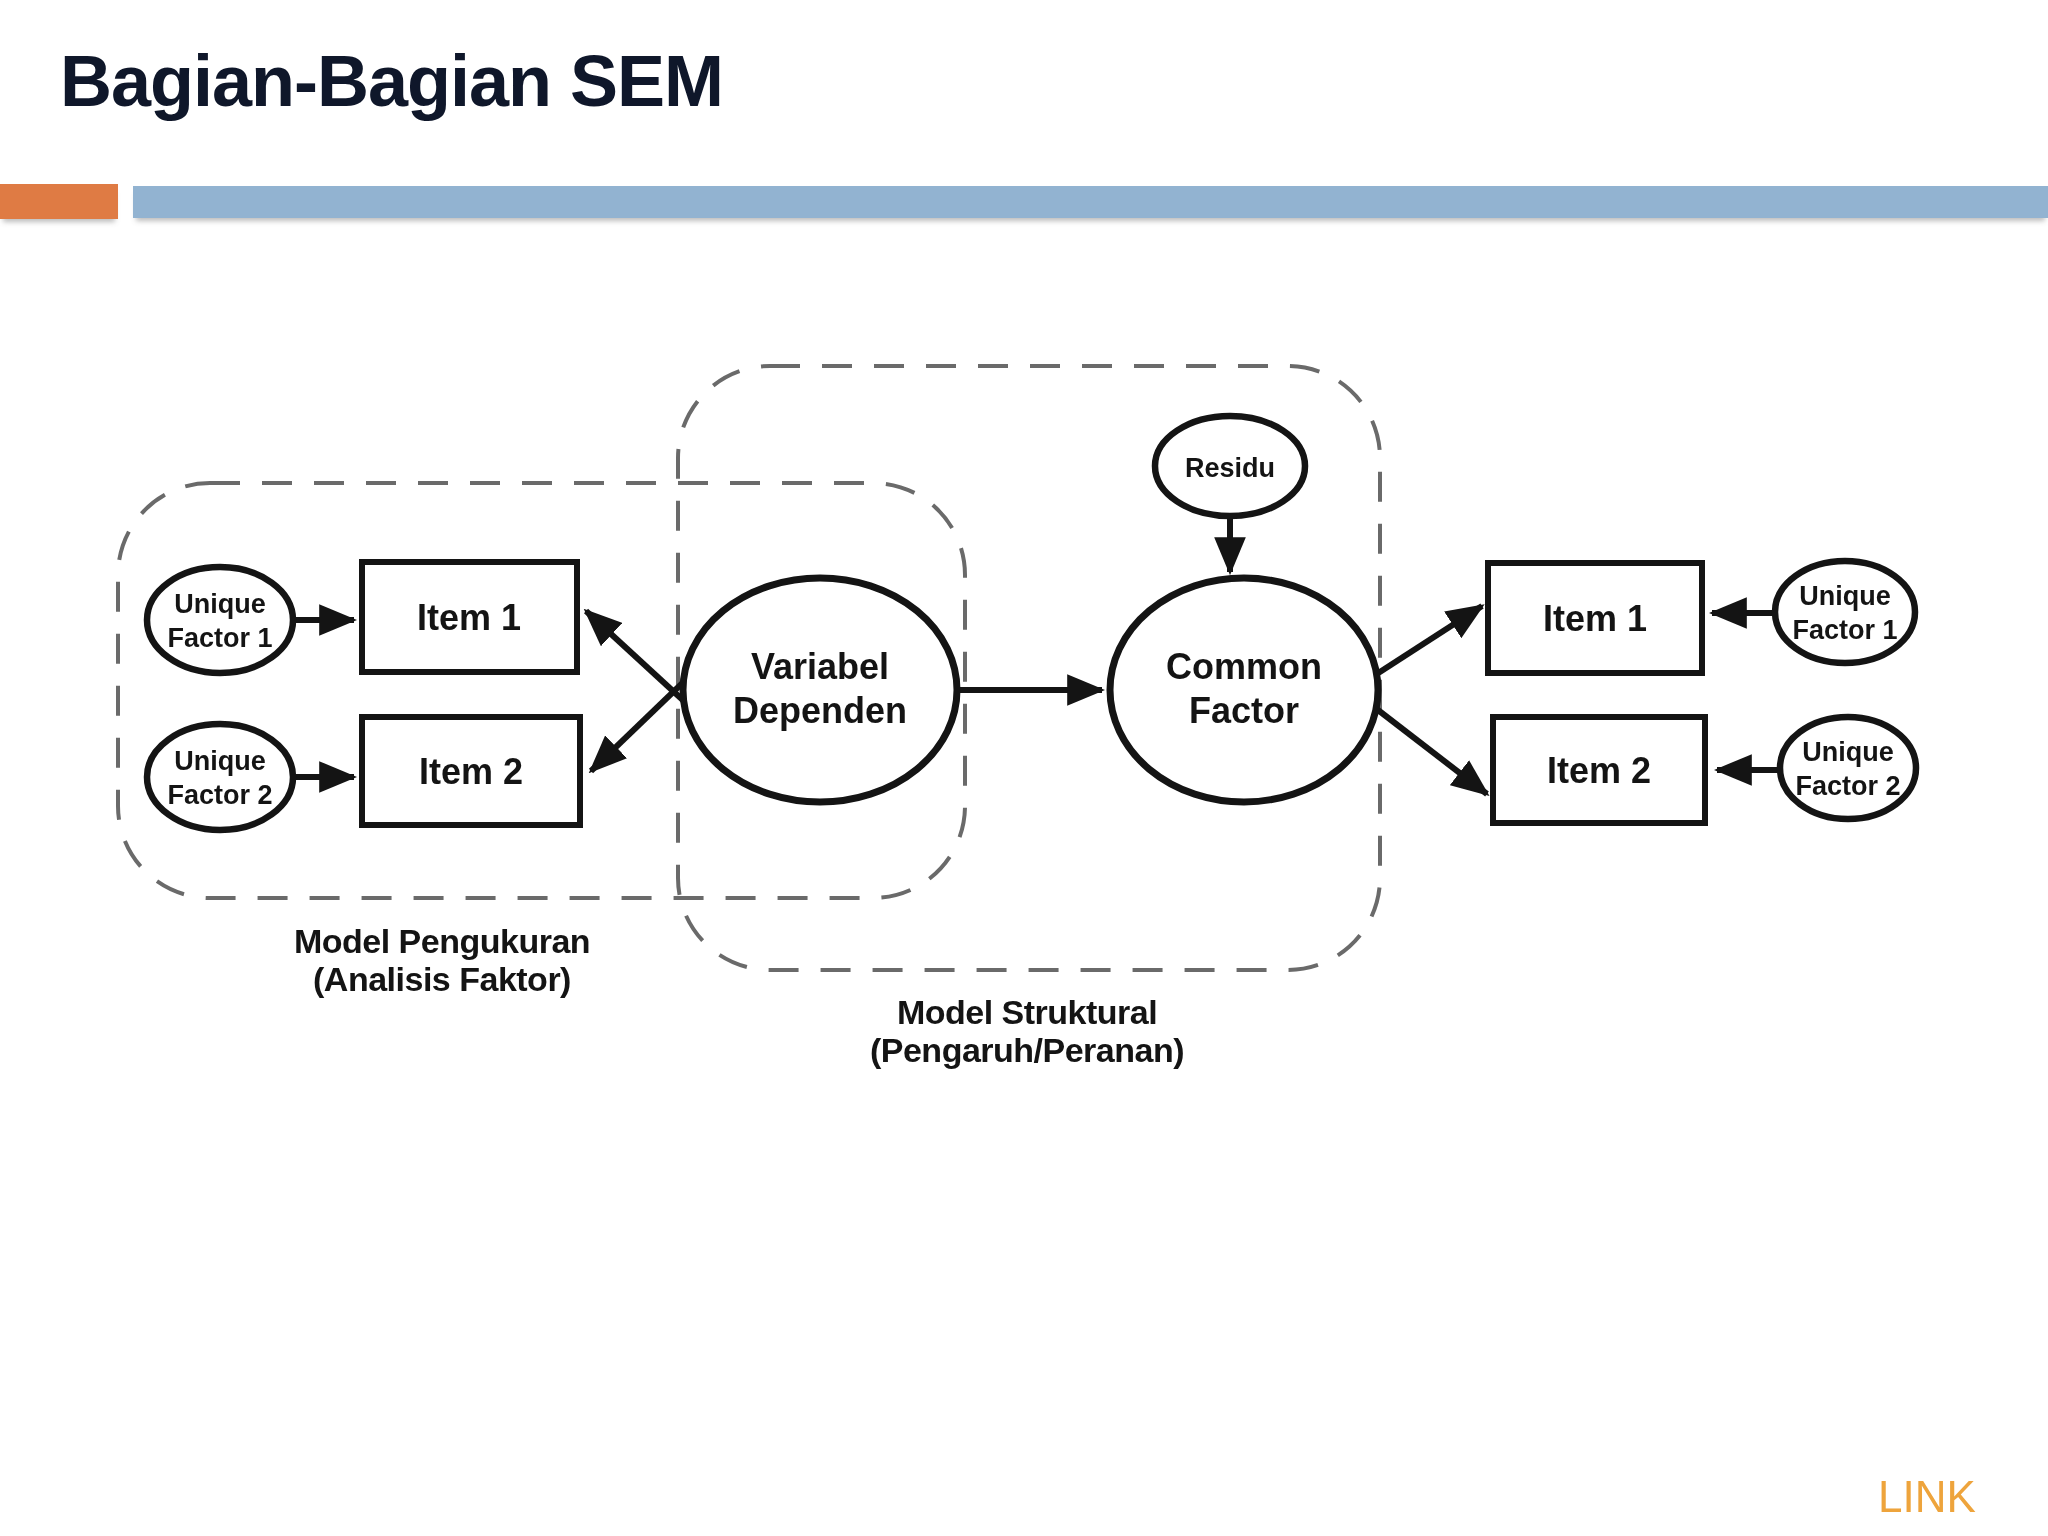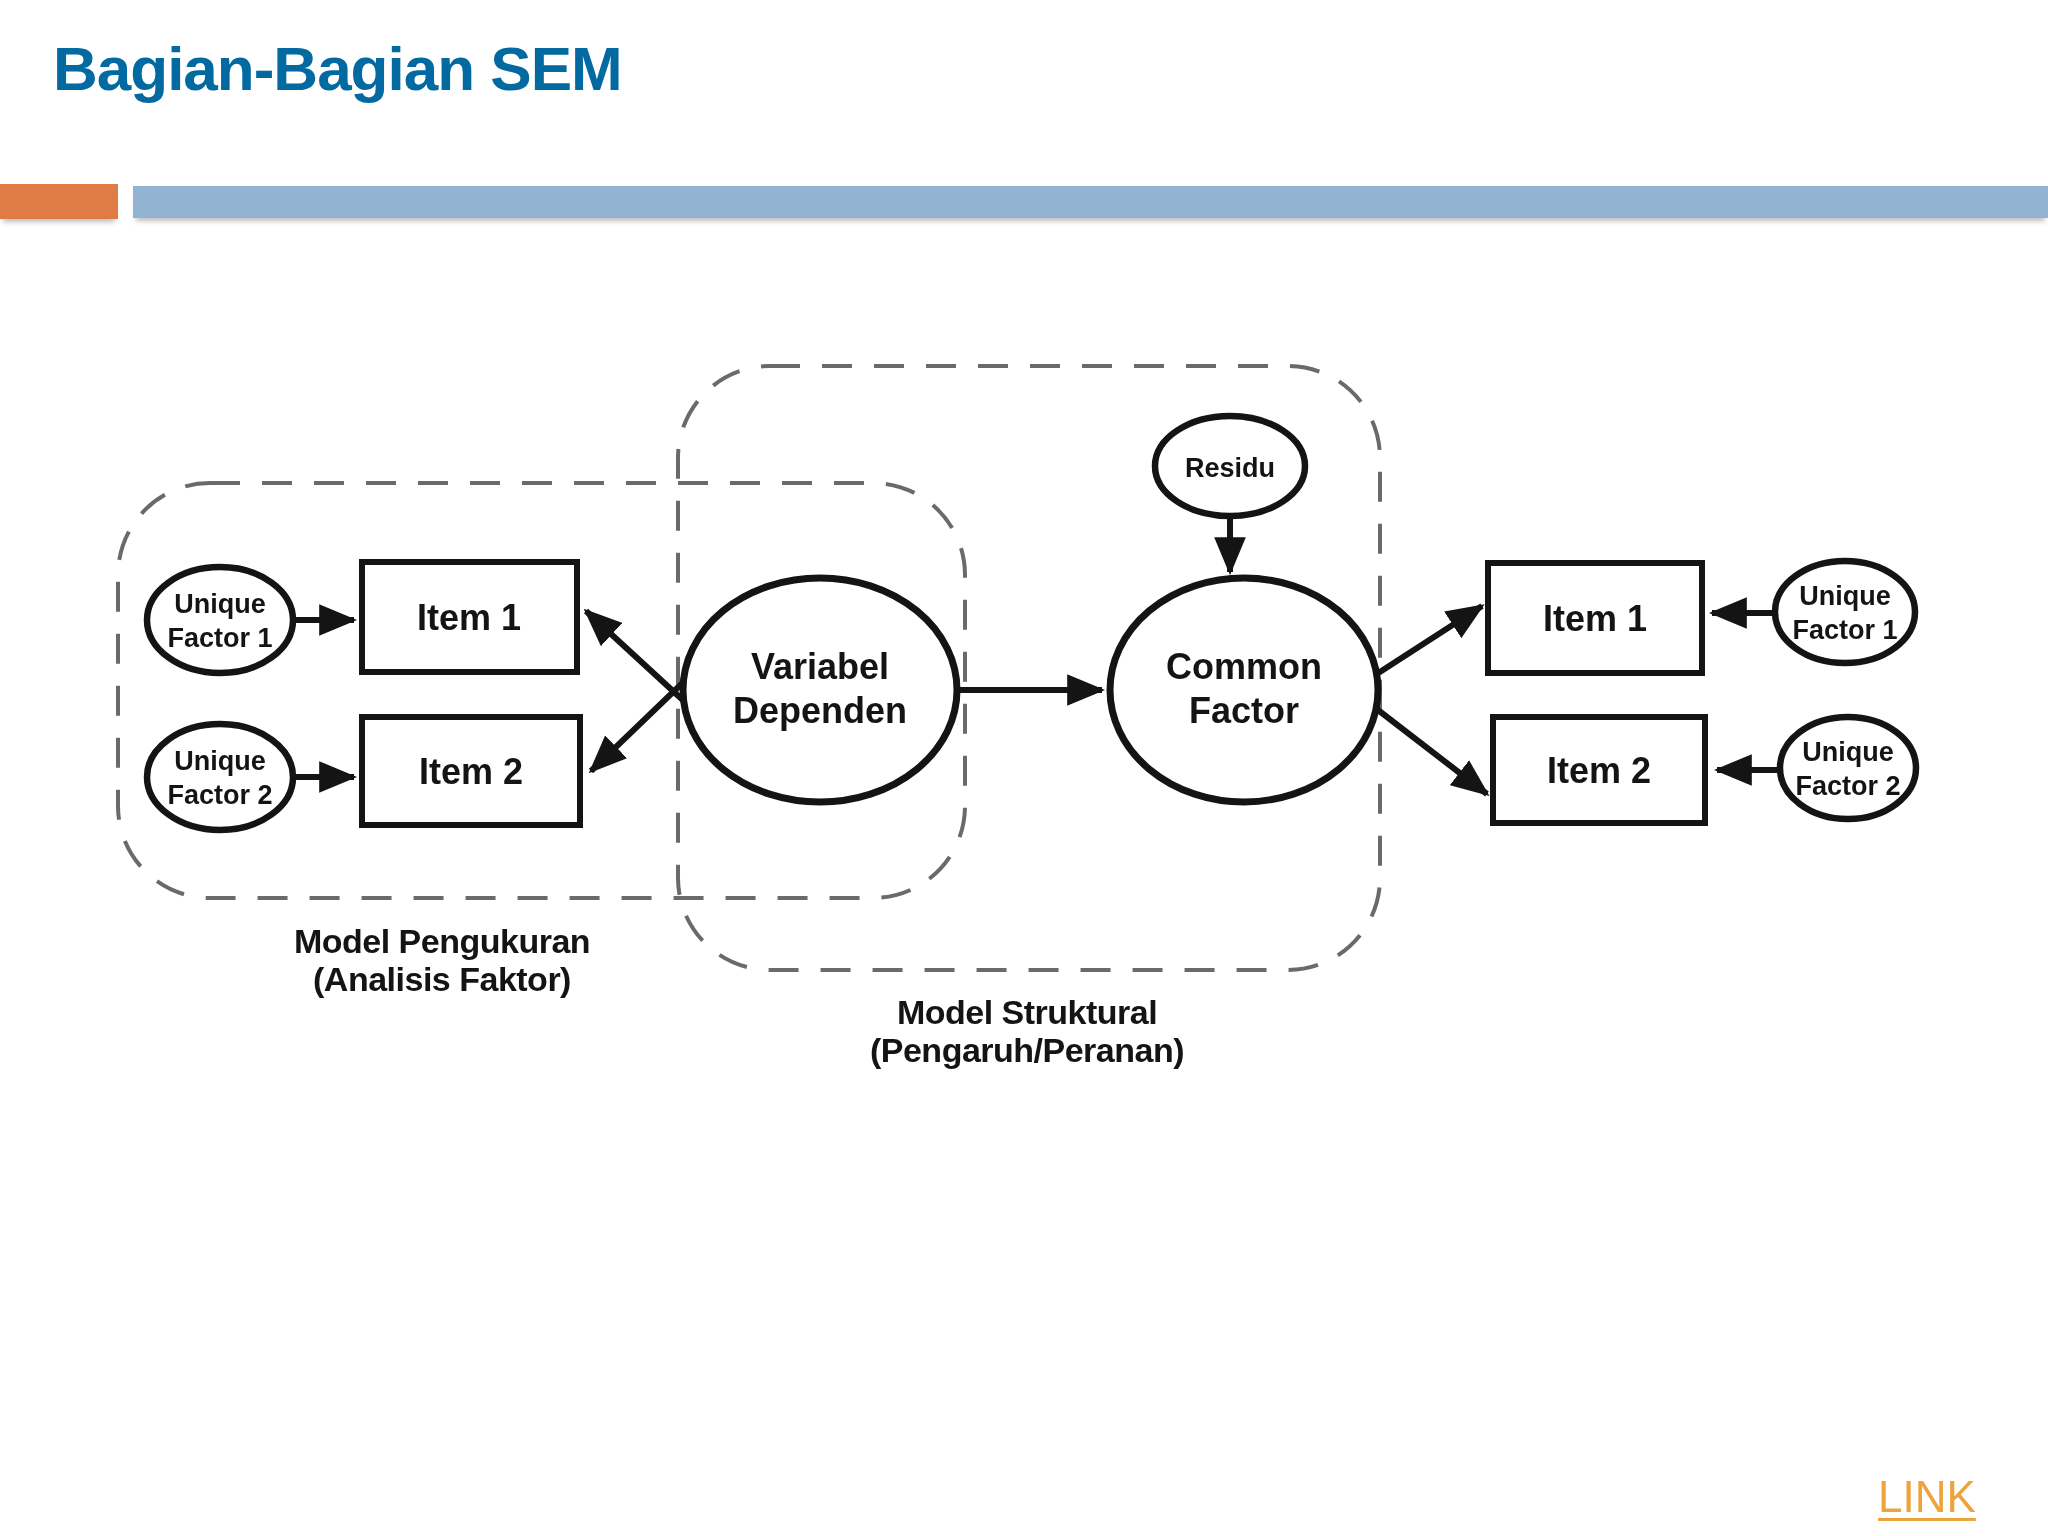--- a/index.html
+++ b/index.html
@@ -8,25 +8,25 @@
     width: 2048px;
     height: 1536px;
     background: #ffffff;
     overflow: hidden;
     font-family: "Liberation Sans", "DejaVu Sans", sans-serif;
   }
   .slide-title {
     position: absolute;
     left: 48px;
     top: 28px;
-    margin: 5px;
-    font-size: 62px;
+    margin: 12px;
+    font-size: 72px;
     font-weight: 700;
     letter-spacing: -1px;
-    color: #0369a1;
+    color: #0f172a;
     font-family: "Liberation Sans", "DejaVu Sans", sans-serif;
   }
   .bar-orange {
     position: absolute;
     left: 0; top: 184px;
     width: 118px; height: 35px;
     background: #df7b44;
     box-shadow: 0 6px 5px -3px rgba(110,110,110,0.45);
   }
   .bar-blue {
@@ -53,21 +53,20 @@
   .t27 { font-size: 27px; }
   .t36 { font-size: 36px; }
   .t34 { font-size: 34px; letter-spacing: -0.5px; }
   .link-anchor {
     position: absolute;
     left: 1878px;
     top: 1472px;
     font-size: 44px;
     letter-spacing: 0px;
     color: #eea43c;
-    text-decoration: underline;
     text-underline-offset: 6px;
     text-decoration-thickness: 3px;
     cursor: pointer;
     font-family: "Liberation Sans", "DejaVu Sans", sans-serif;
   }
 </style>
 </head>
 <body>
 
 <div class="slide">

